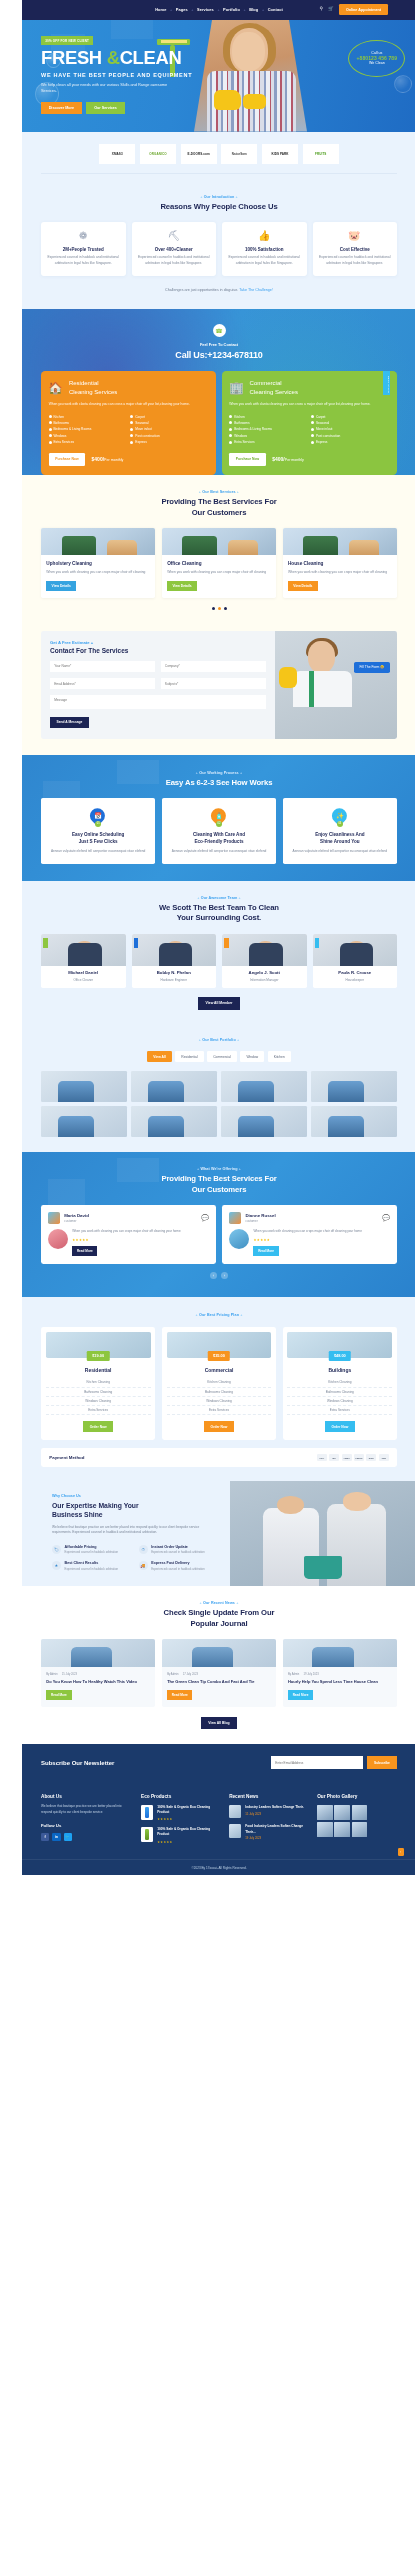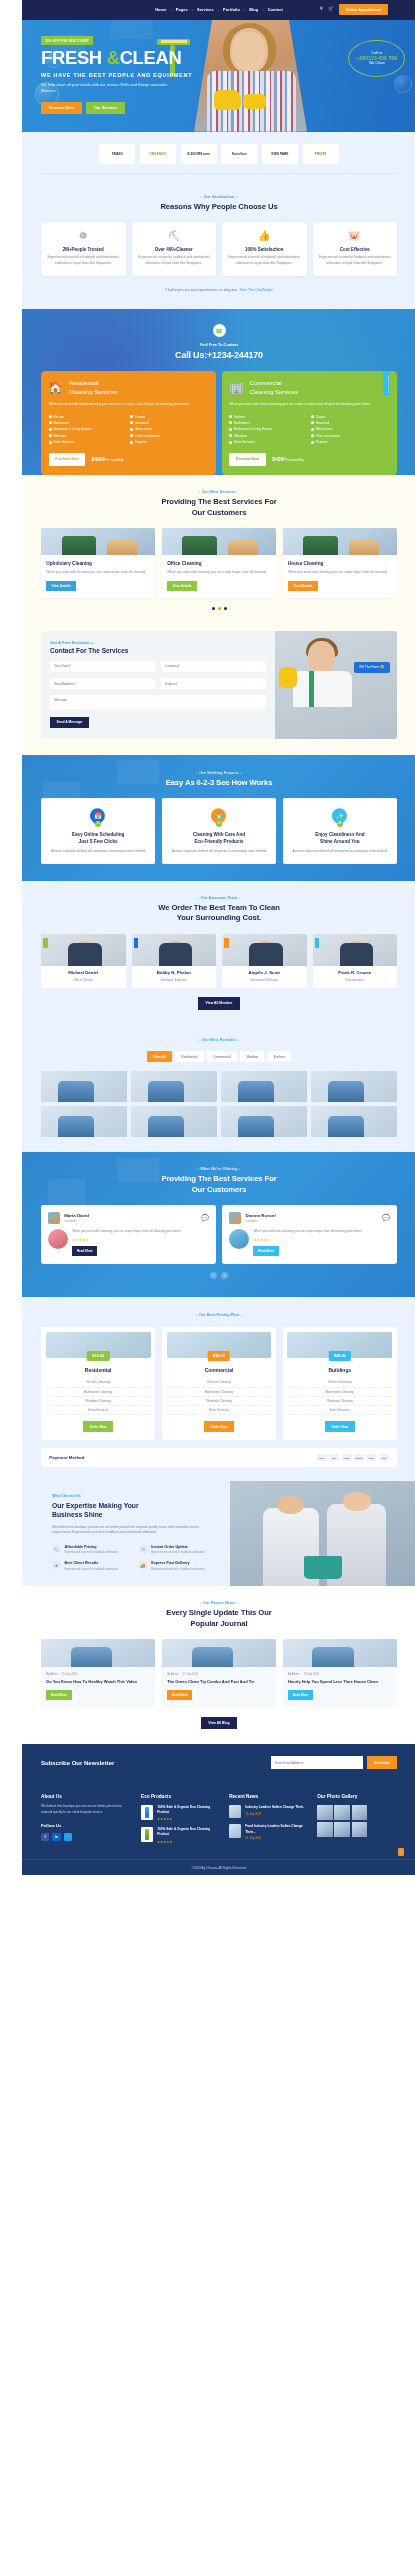--- a/index.html
+++ b/index.html
@@ -485,21 +485,21 @@
         <span>Challenges are just opportunities in disguise.</span>
         <a href="#">Take The Challenge!</a>
       </div>
     </div>
   </div>
 
   <div class="cta">
     <div class="cta-inner">
       <div class="phone-badge">☎</div>
       <div class="cta-sub">Feel Free To Contact</div>
-      <div class="cta-num">Call Us:+1234-244170</div>
+      <div class="cta-num">Call Us:+1234-678110</div>
       <div class="plans">
         <div class="plan res">
           <div class="plan-head">
             <span class="pic">🏠</span>
             <h3>
                 <span>Residential</span>
                 <span>Cleaning Services</span>
               </h3>
           </div>
           <p>When you work with clanta cleaning you can cross a major choir off your list,cleaning your home.</p>
@@ -709,21 +709,21 @@
           <h4><span>Enjoy Cleanliness And</span><br><span>Shine Around You</span></h4>
           <p>Aenean vulputate elefend tell aenportior euconsequat vitae elefend</p>
         </div>
       </div>
     </div>
   </div>
 
   <div class="team-sec">
     <div class="container">
       <div class="sec-tag"><span class="pl">+</span> <span>Our Awesome Team</span> <span class="pl">+</span></div>
-      <div class="sec-title"><span>We Order The Best Team To Clean</span><br><span>Your Surrounding Cost.</span></div>
+      <div class="sec-title"><span>We Scott The Best Team To Clean</span><br><span>Your Surrounding Cost.</span></div>
       <div class="team-grid">
         <div class="tm">
           <div class="img">
               <div class="cbar" style="background:#8dc63f"></div>
               <div class="hd"></div>
             </div>
           <div class="body">
               <h4>Michael Daniel</h4>
           <p>Office Cleaner</p>
             </div>
@@ -935,21 +935,21 @@
         <div class="p2"></div>
         <div class="h1h"></div>
         <div class="h2h"></div>
         <div class="buck"></div>
     </div>
   </div>
 
   <div class="bl-sec">
     <div class="container">
       <div class="sec-tag"><span class="pl">+</span> <span>Our Recent News</span> <span class="pl">+</span></div>
-      <div class="sec-title"><span>Every Single Update This Our</span><br><span>Popular Journal</span></div>
+      <div class="sec-title"><span>Check Single Update From Our</span><br><span>Popular Journal</span></div>
       <div class="bl-grid">
         <div class="bl">
           <div class="img"></div>
           <div class="body">
             <div class="meta">
                 <span>By Admin</span>
             <span>15 July 2023</span>
               </div>
             <h4>Do You Know How To Healthy Watch This Video</h4>
             <span class="read" style="background:#8dc63f">Read More</span>

